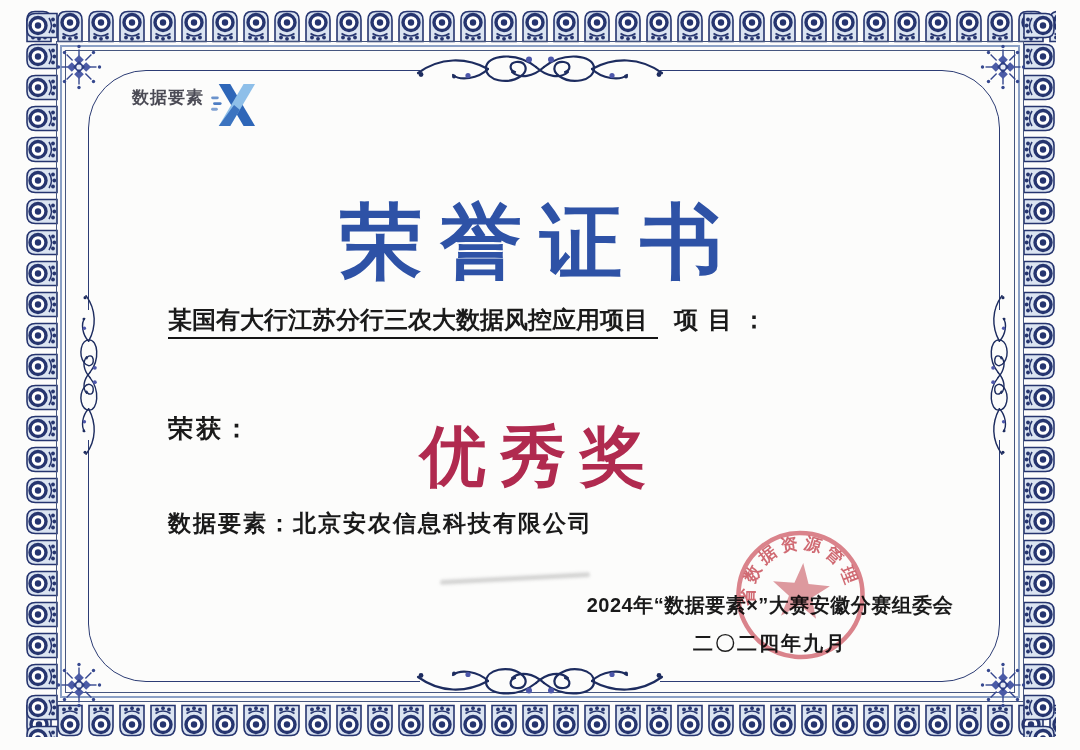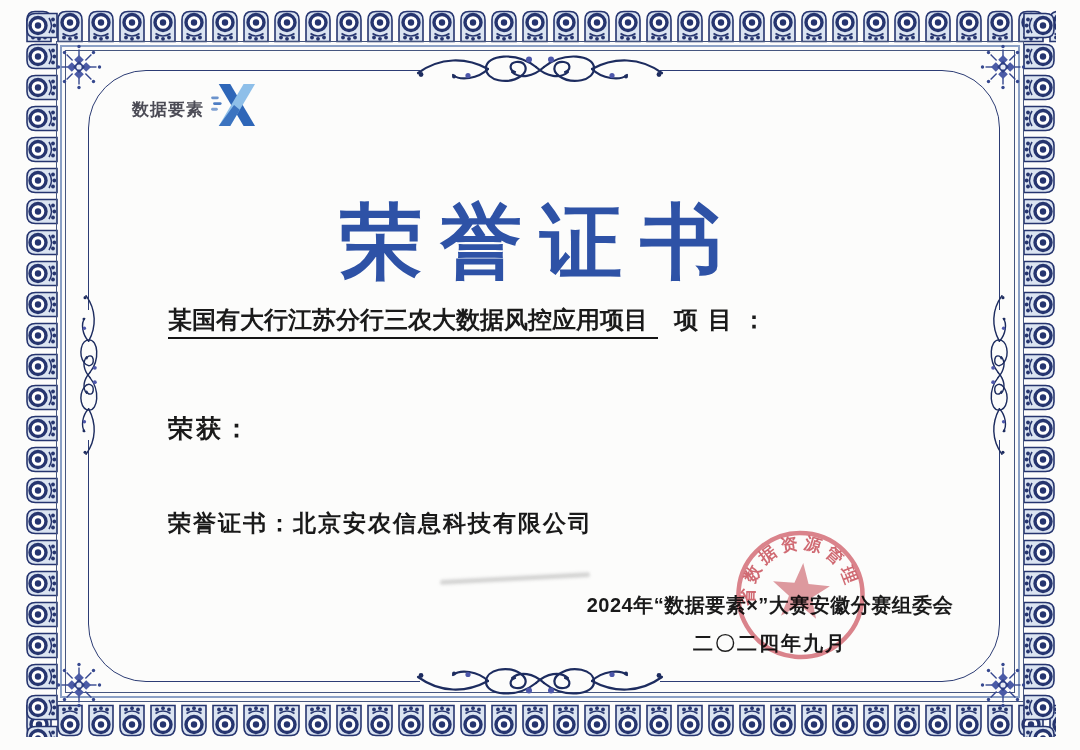--- a/index.html
+++ b/index.html
@@ -32,21 +32,21 @@
   #fl-top{left:410px;top:50px;}
   #fl-bottom{left:410px;top:660px;transform:scaleY(-1);}
   #fl-left{left:-42px;top:355px;transform:rotate(90deg) scale(0.65);}
   #fl-right{left:870px;top:355px;transform:rotate(-90deg) scale(0.65);}
   .rosette{position:absolute;width:46px;height:46px;}
   #ros-tl{left:56px;top:44px;}
   #ros-tr{left:980px;top:44px;}
   #ros-bl{left:56px;top:662px;}
   #ros-br{left:980px;top:662px;}
   
-  .brand{left:132px;top:86px;display:flex;align-items:center;}
+  .brand{left:132px;top:86px;display:flex;align-items:flex-start;}
   .brand-text{font-size:17px;font-weight:600;color:#4b4b55;letter-spacing:1px;}
   .brand-x{margin-left:6px;transform:translateY(-2px);}
   .comp-title{left:0;right:0;top:140px;text-align:center;font-size:38px;font-weight:bold;
     color:#2b4d9d;letter-spacing:3px;}
   .cert-title{left:0;right:0;top:188px;text-align:center;font-size:82px;font-weight:bold;
     color:#2e52a6;letter-spacing:18px;font-family:"DejaVu Serif",serif;}
   .proj-line{left:168px;top:304px;font-size:24px;font-weight:bold;white-space:nowrap;}
   .proj-name{border-bottom:2.5px solid #151515;padding:0 10px 4px 0;}
   .proj-label{margin-left:16px;letter-spacing:10px;}
   .context-line{left:0;right:0;top:362px;text-align:center;font-size:28px;font-weight:bold;letter-spacing:1px;}
@@ -1572,22 +1572,23 @@
       </svg>
     </span>
   </div>
 
   <div class="abs cert-title">荣誉证书</div>
 
   <div class="abs proj-line">
     <span class="proj-name">某国有大行江苏分行三农大数据风控应用项目</span><span class="proj-label">项目：</span>
   </div>
   <div class="abs award-label">荣获：</div>
+  <div class="abs award-name">优秀奖</div>
   <div class="abs winner-line">
-    <span>荣誉证书：</span><span>北京安农信息科技有限公司</span>
+    <span>数据要素：</span><span>北京安农信息科技有限公司</span>
   </div>
 
   <div class="abs smudge"></div>
 
   <div class="abs footer-block">
     <div class="issuer">2024年“数据要素×”大赛安徽分赛组委会</div>
     <div class="issue-date">二〇二四年九月</div>
   </div>
 
   <div class="abs stamp">

